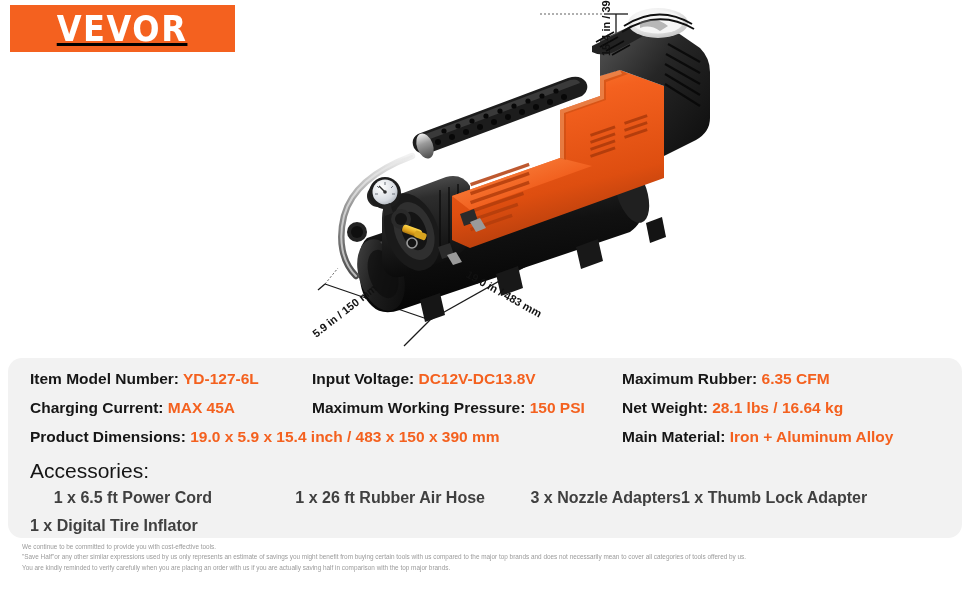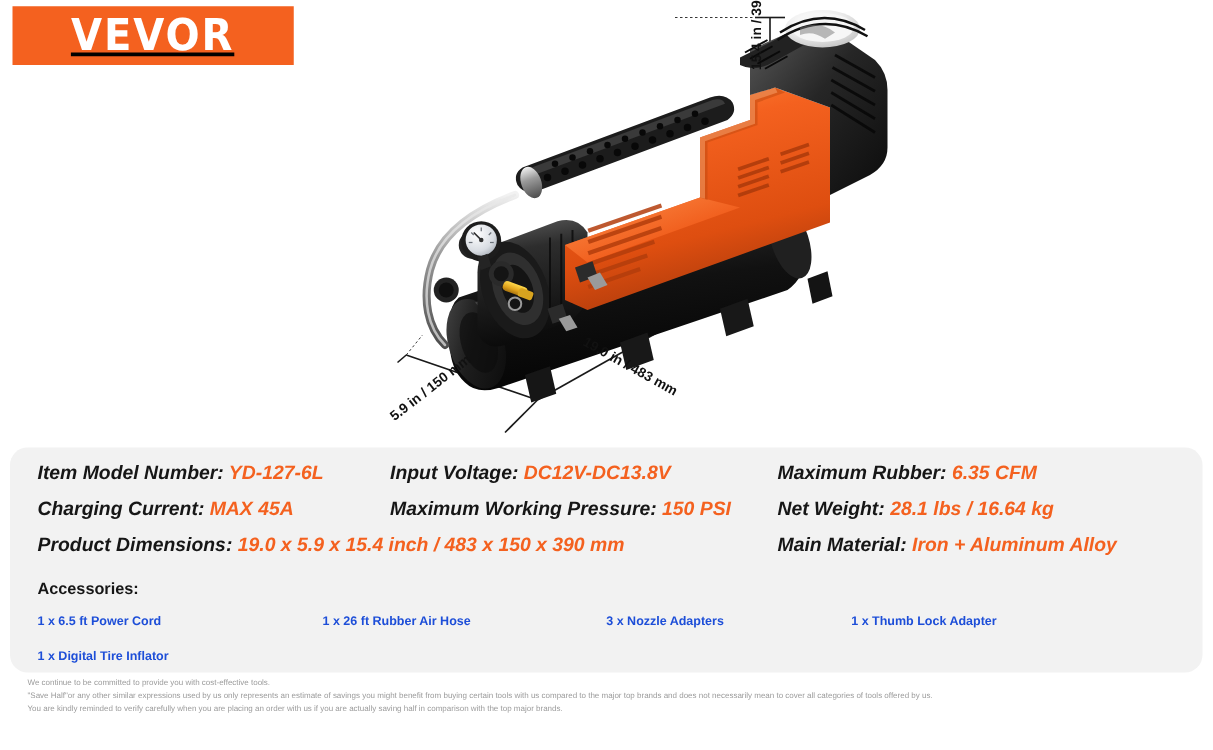--- a/index.html
+++ b/index.html
@@ -65,54 +65,54 @@
     align-items: baseline;
     height: 29px;
     padding-left: 22px;
     box-sizing: border-box;
   }
   .spec-cell {
     font-size: 15.5px;
     white-space: nowrap;
     color: #1a1a1a;
     font-weight: bold;
-    font-style: italic;
   }
   .spec-cell .label {
     color: #161616;
     font-weight: bold;
   }
   .spec-cell .value {
     color: #F4611F;
     font-weight: bold;
   }
   .col-a { width: 282px; }
   .col-b { width: 310px; }
   .col-c { width: 330px; }
 
   .acc-head {
     padding-left: 22px;
-    font-size: 13px;
-    font-weight: bold;
+    font-size: 21px;
+    font-weight: normal;
     color: #161616;
     height: 27px;
     line-height: 27px;
   }
   .acc-row {
     padding-left: 22px;
     height: 28px;
     line-height: 28px;
     display: flex;
     align-items: baseline;
   }
   .acc-item {
-    color: #1d4ed8;
-    font-size: 10px;
+    color: #404040;
+    font-size: 16px;
     font-weight: bold;
     white-space: nowrap;
+    text-align: right;
   }
   .acc-w1 { width: 182px; }
   .acc-w2 { width: 227px; margin-left: 46px; }
   .acc-w3 { width: 196px; }
 
   
   #disclaimer {
     position: absolute;
     left: 22px;
     top: 542px;

